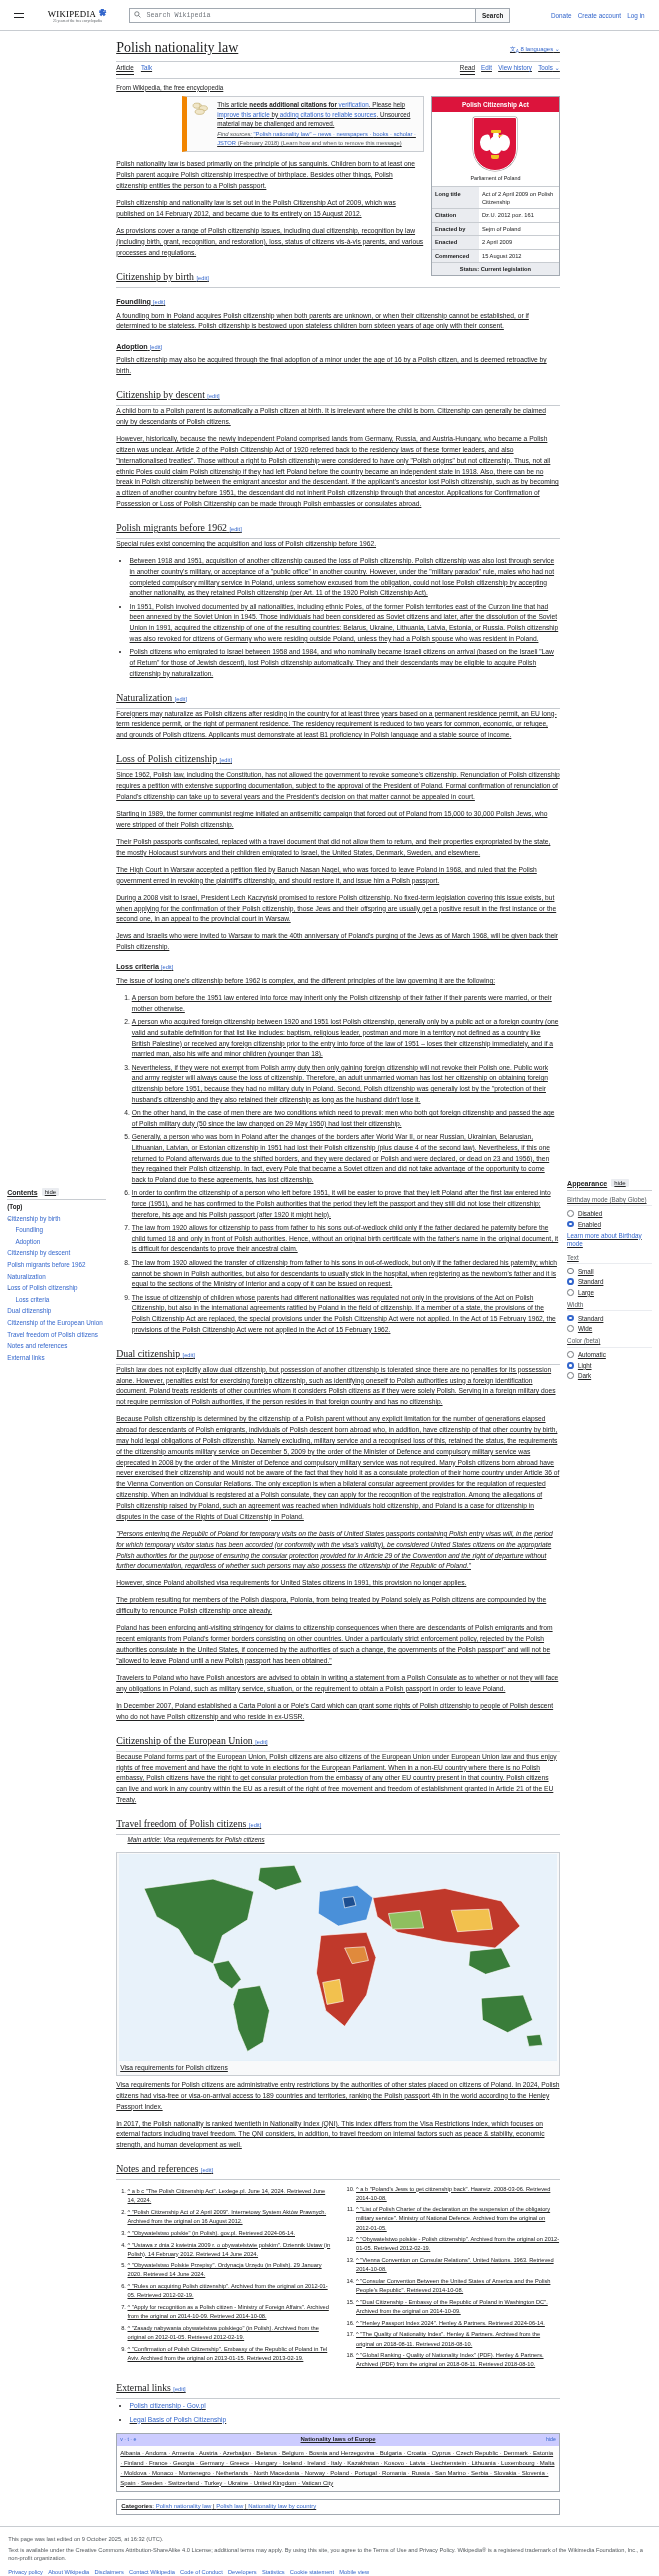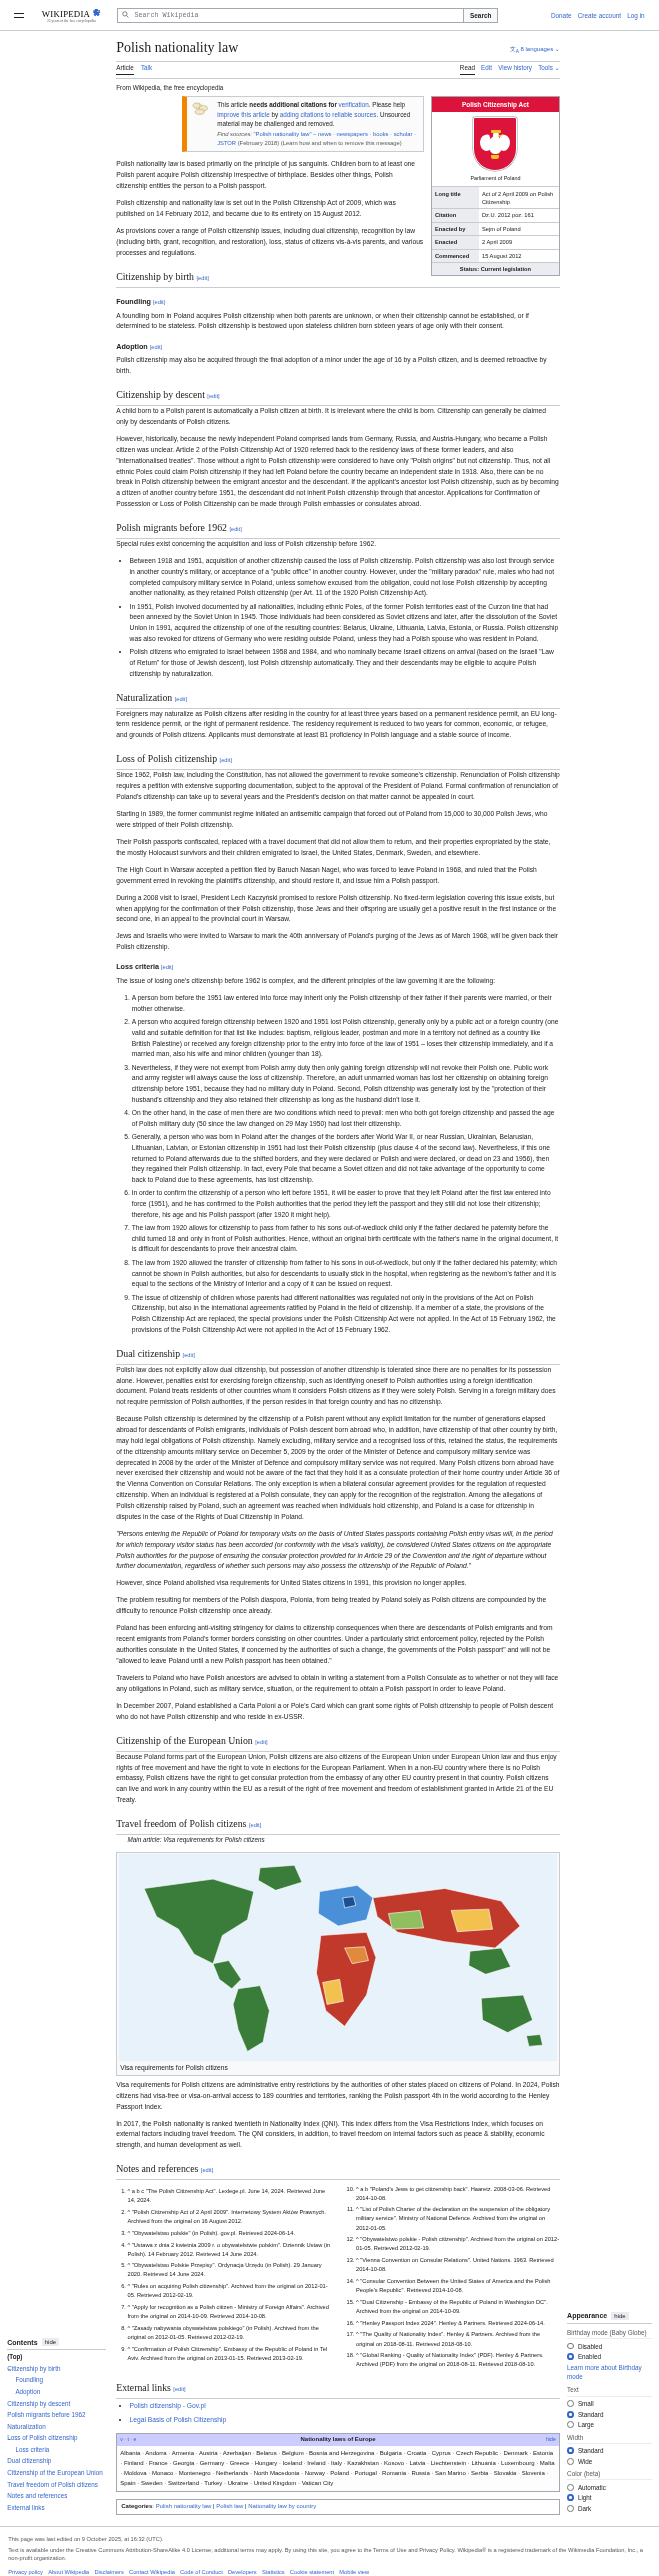--- a/index.html
+++ b/index.html
@@ -9,21 +9,21 @@
     font-family: "Liberation Sans", sans-serif;
     font-size: 7.2px;
     color: #202122;
     background: #fff;
     width: 659px;
   }
   a { color:#3366cc; text-decoration:none; }
 
   
   #masthead {
-    display:flex; align-items:center; gap:9px;
+    display:flex; align-items:center; gap:15px;
     padding:4.1px 7.2px 3.1px 7.2px;
     border-bottom:0.5px solid #c8ccd1;
     height:31px;
   }
   .hamburger { width:11.3px; height:11.3px; margin-left:7.2px; cursor:pointer;
     display:flex; flex-direction:column; justify-content:center; gap:2.1px;}
   .hamburger span { display:block; height:1px; background:#202122; width:9.3px;}
   .wm-logo { margin-left:7.2px; width:59px; text-align:center; line-height:1;}
   .wm-word { font-family:"Liberation Serif", serif; font-size:8.8px; letter-spacing:0.2px; color:#000;}
   .wm-tag { font-family:"Liberation Serif", serif; font-size:3.7px; color:#54595d; margin-top:1px;}
@@ -41,21 +41,21 @@
   .search-box input::placeholder { color:#72777d; }
   .search-btn {
     border:0.5px solid #a2a9b1; background:#f8f9fa; font-size:6.4px; font-weight:bold;
     padding:0 5.7px; height:14.4px; cursor:pointer; color:#202122;
     font-family:"Liberation Sans", sans-serif;
   }
   .user-links { margin-left:auto; display:flex; gap:6.2px; align-items:center; font-size:6.4px; padding-right:7.2px;}
   .user-links a { color:#3366cc; }
 
   
-  #page { display:flex; align-items:flex-end; }
+  #page { display:flex; align-items:center;text-decoration:underline; }
   #left-col { width:111px; flex:0 0 111px; padding:7.2px 5.2px 0 7.2px; }
   #content-col { flex:1; min-width:0; padding:0 3.1px 0 5.2px; }
   #right-col { width:96px; flex:0 0 96px; padding:15.5px 7.2px 0 4.1px; }
 
   
   .toc-head { display:flex; align-items:center; gap:4.1px; margin-bottom:1px;}
   .toc-title { font-weight:bold; font-size:7px; color:#202122;}
   .btn-hide {
     background:#eaecf0; border:none; border-radius:1px; font-size:6px;
     padding:1px 3.1px; color:#202122; cursor:pointer; font-family:"Liberation Sans", sans-serif;

